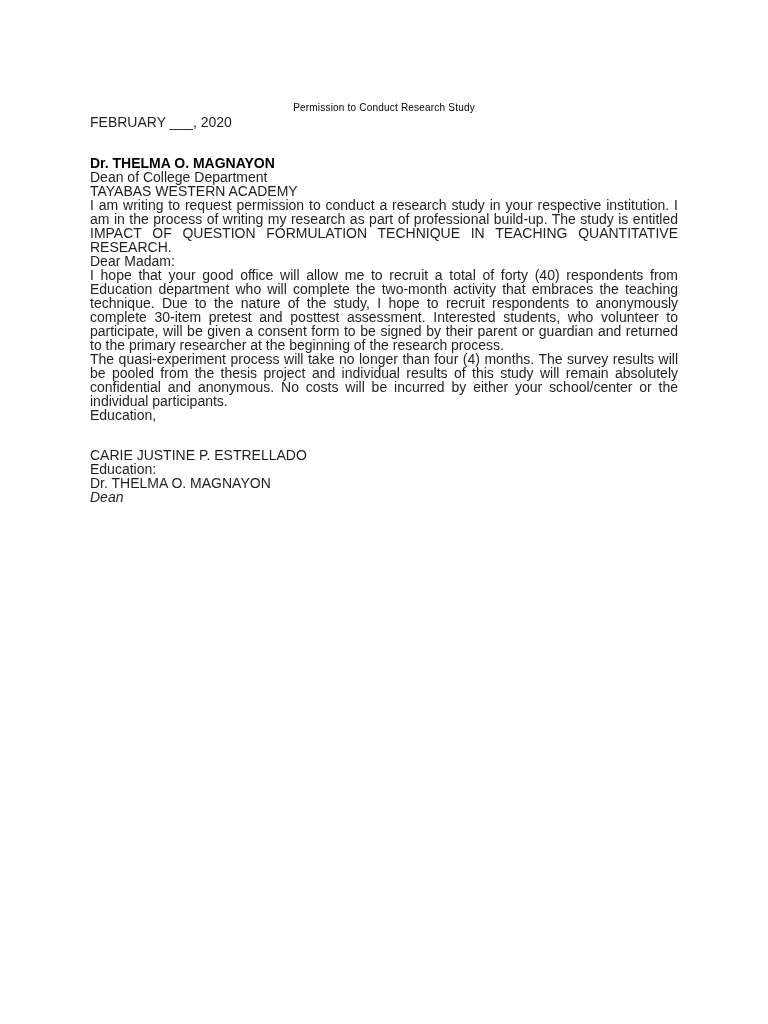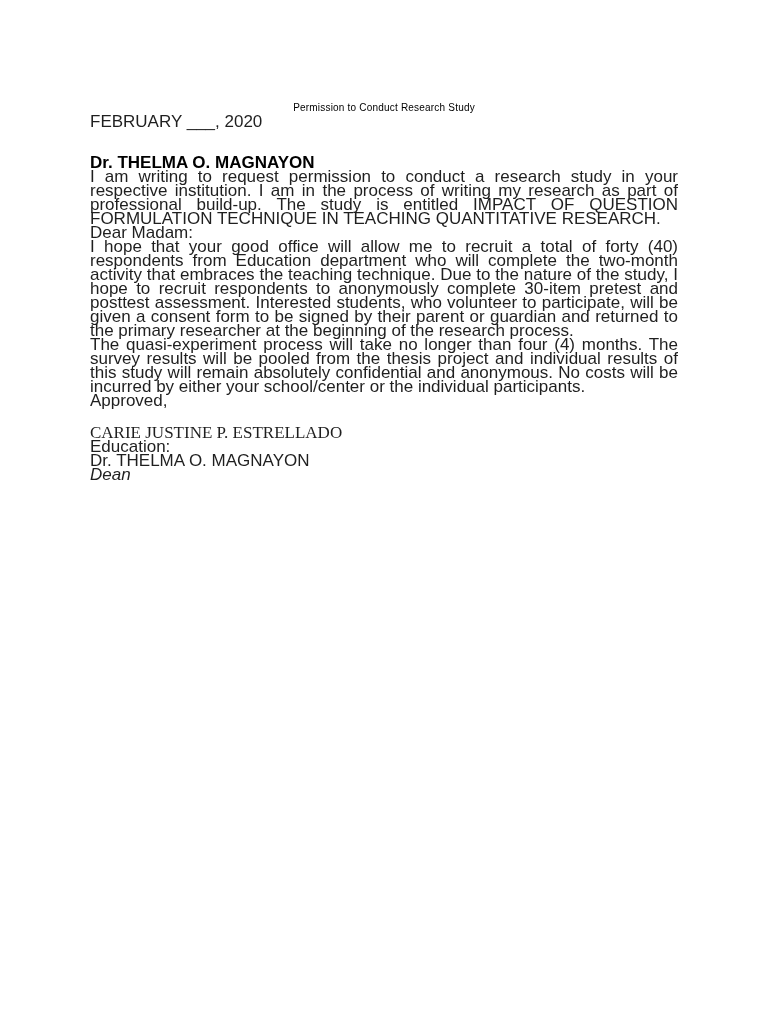--- a/index.html
+++ b/index.html
@@ -27,65 +27,67 @@
   }
   .title {
     font-size: 10px;
     line-height: 14px;
     font-weight: normal;
     text-align: center;
     color: #000000;
     letter-spacing: 0.2px;
   }
   .body-text {
-    font-size: 17px;
+    font-size: 14px;
     line-height: 14px;
   }
   .para {
     text-align: justify;
   }
   .bold { font-weight: bold; color: #000000; }
 
   .date          { margin-top: 43px; }
   .recipient     { margin-top: 27px; }
   .salutation    { margin-top: 42px; }
   .p1            { margin-top: 16px; }
   .p2            { margin-top: 14px; }
   .p3            { margin-top: 15px; }
   .p4            { margin-top: 13px; }
   .closing       { margin-top: 14px; }
-  .sender        { margin-top: 18px; font-family: Liberation Serif, serif; }
+  .sender        { margin-top: 26px; }
   .approved      { margin-top: 45px; }
   .approver-name { margin-top: 35px; }
   .approver-role { margin-top: 7px; font-style: italic; }
 </style>
 </head>
 <body>
 
 <div class="page">
   <div class="content">
 
     <h1 class="title">Permission to Conduct Research Study</h1>
 
     <p class="body-text date">FEBRUARY ___, 2020</p>
 
     <div class="recipient">
       <p class="body-text bold">Dr. THELMA O. MAGNAYON</p>
+      <p class="body-text">Dean of College Department</p>
+      <p class="body-text">TAYABAS WESTERN ACADEMY</p>
     </div>
 
     <p class="body-text para p1">I am writing to request permission to conduct a research study in your respective institution. I am in the process of writing my research as part of professional build-up. The study is entitled IMPACT OF QUESTION FORMULATION TECHNIQUE IN TEACHING QUANTITATIVE RESEARCH.</p>
 
     <p class="body-text salutation">Dear Madam:</p>
 
     <p class="body-text para p2">I hope that your good office will allow me to recruit a total of forty (40) respondents from Education department who will complete the two-month activity that embraces the teaching technique. Due to the nature of the study, I hope to recruit respondents to anonymously complete 30-item pretest and posttest assessment. Interested students, who volunteer to participate, will be given a consent form to be signed by their parent or guardian and returned to the primary researcher at the beginning of the research process.</p>
 
     <p class="body-text para p3">The quasi-experiment process will take no longer than four (4) months. The survey results will be pooled from the thesis project and individual results of this study will remain absolutely confidential and anonymous. No costs will be incurred by either your school/center or the individual participants.</p>
 
 
-    <p class="body-text closing">Approved,</p>
+    <p class="body-text closing">Education,</p>
 
     <div class="sender">
       <p class="body-text">CARIE JUSTINE P. ESTRELLADO</p>
     </div>
 
     <p class="body-text approved">Education:</p>
 
     <p class="body-text approver-name">Dr. THELMA O. MAGNAYON</p>
 
     <p class="body-text approver-role">Dean</p>

